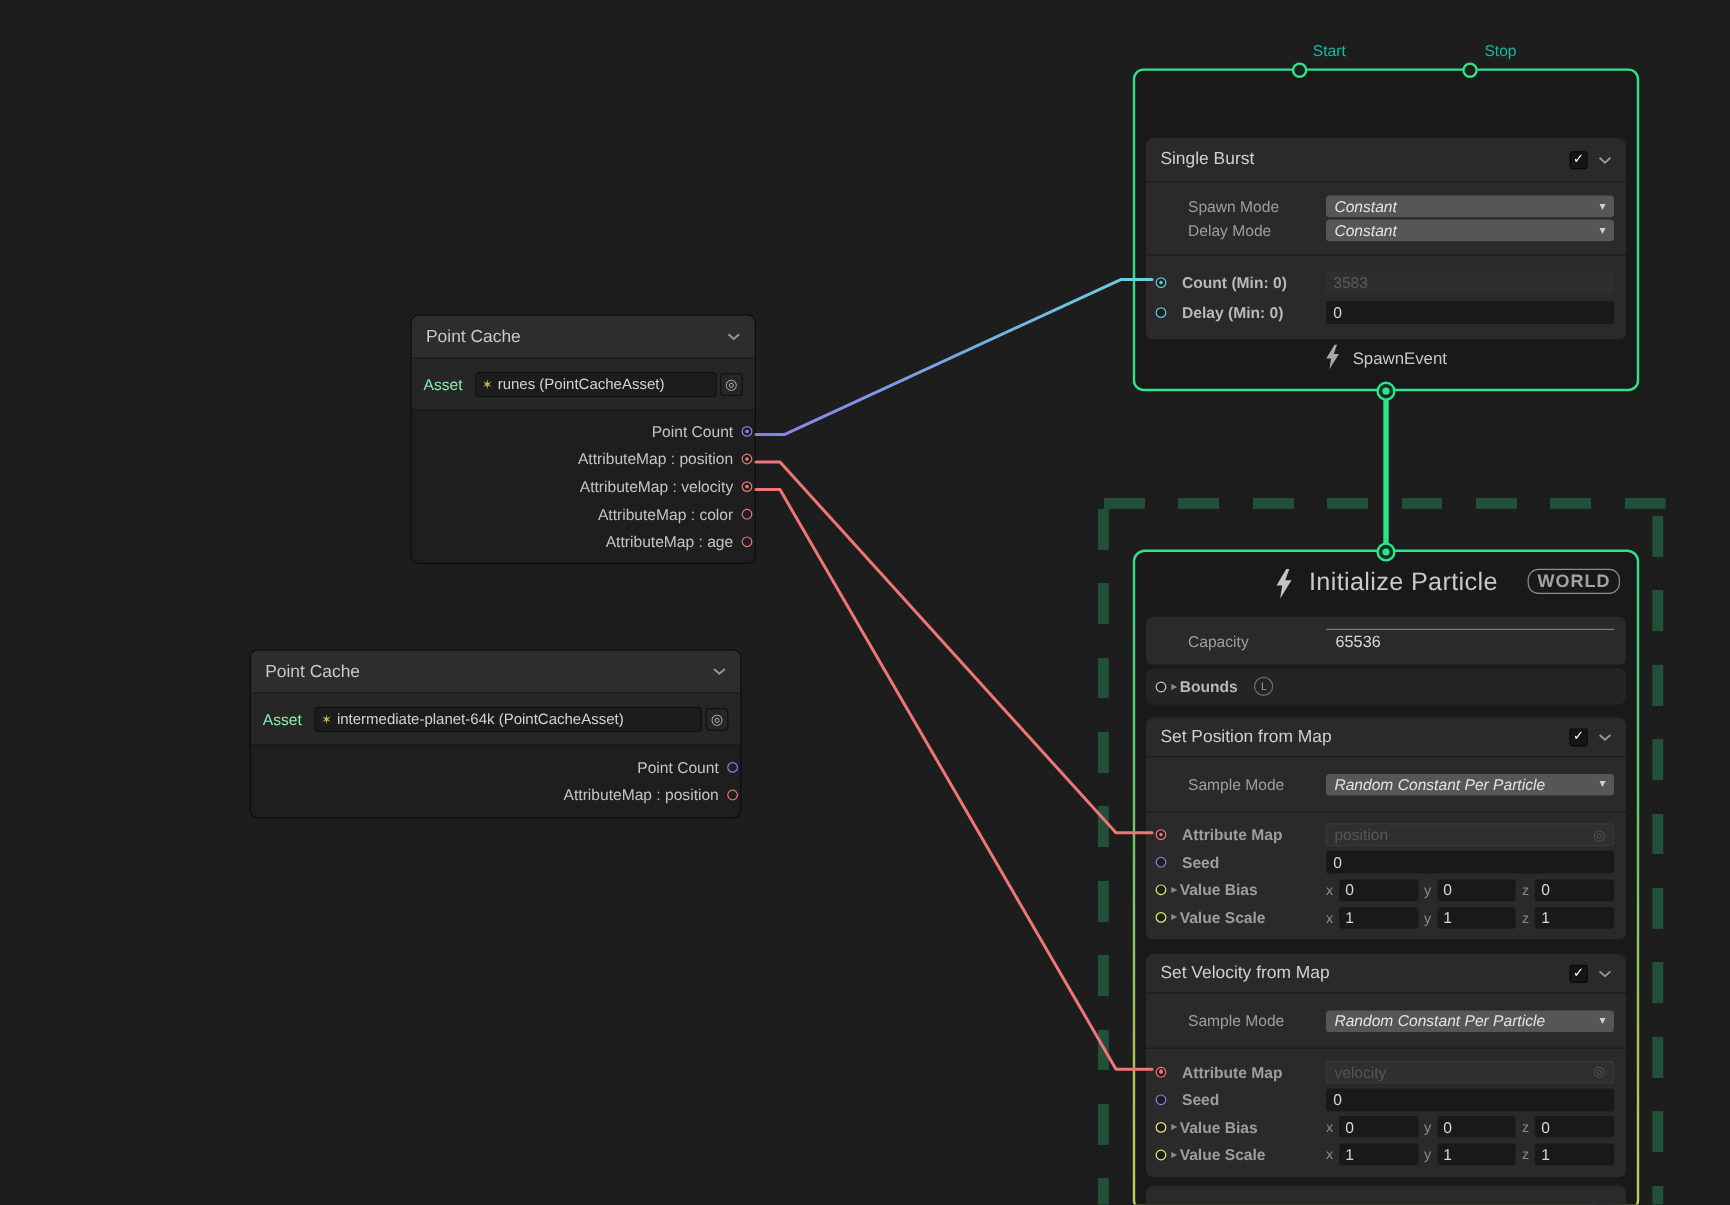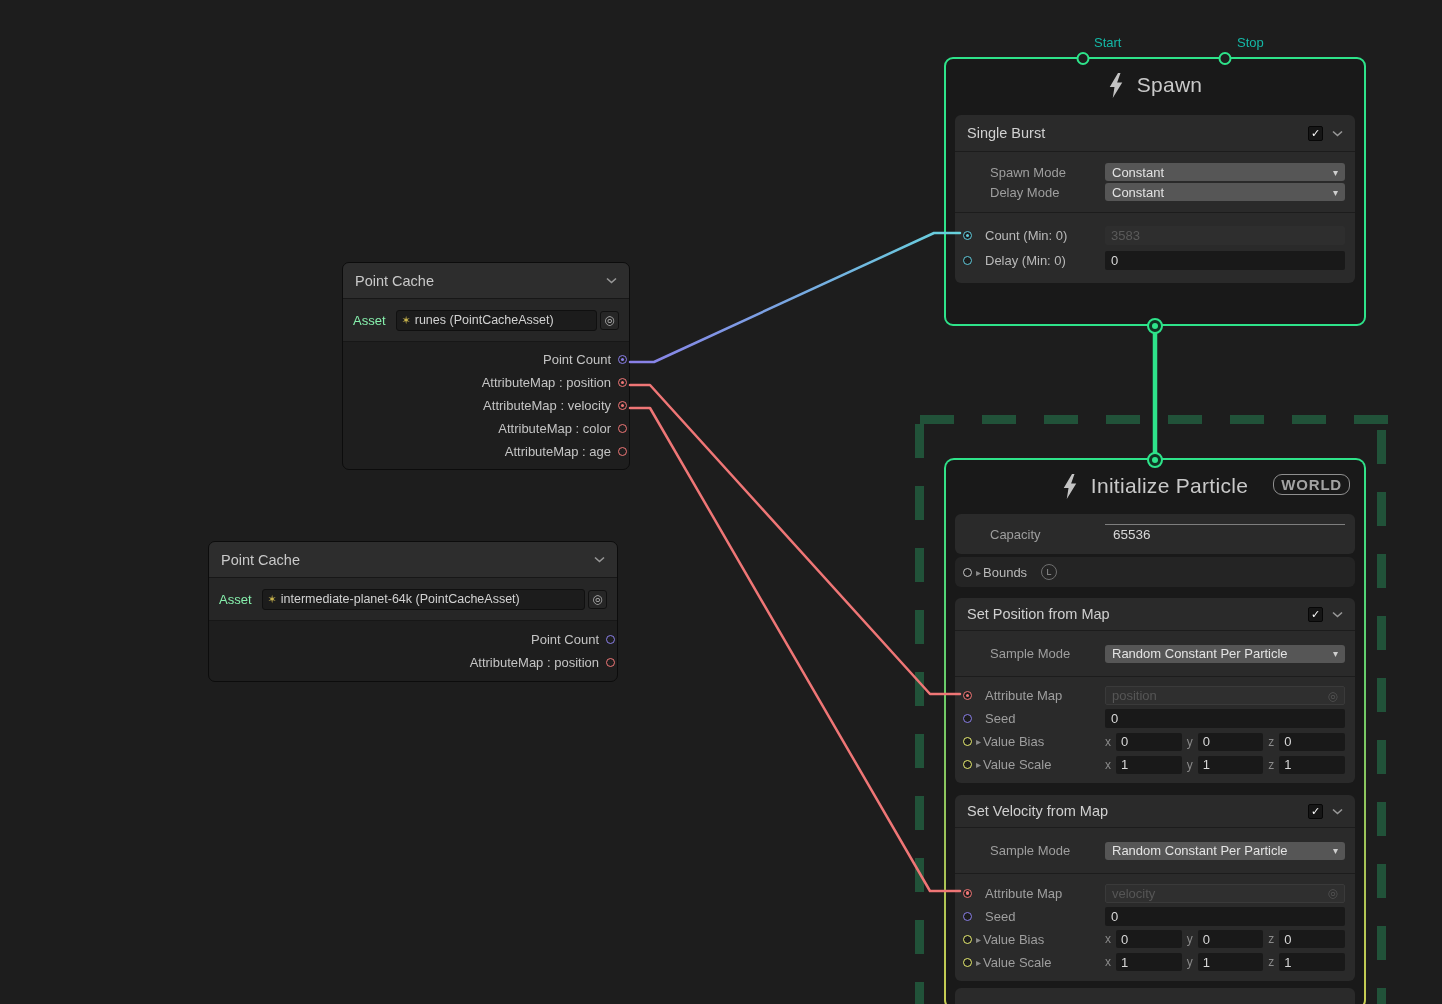--- a/index.html
+++ b/index.html
@@ -41,25 +41,25 @@
   .hdiv{height:1px;background:var(--divider);}
   .checkbox{width:15px;height:15px;background:#161616;border:1px solid #070707;border-radius:2px;
     color:#fff;font-size:11px;line-height:13px;text-align:center;font-weight:bold;}
   .chev{margin-left:9px;display:flex;align-items:center;}
   .chev svg{stroke:#979797;stroke-width:1.6;fill:none;}
 
   .setting-area{display:flex;flex-direction:column;justify-content:center;}
   .setting-row{display:flex;align-items:center;height:20px;}
   .setting-row .row-label{margin-left:35px;flex:1;font-size:13px;color:var(--label);}
   .dropdown{width:240px;margin-right:10px;height:18px;background:var(--dropdown-bg);border-radius:3px;
-    display:flex;align-items:center;padding:0 7px;font-size:13px;color:#e3e3e3;}
+    display:flex;align-items:center;padding:0 7px;font-size:13px;color:#e3e3e3;font-style:italic;}
   .dropdown .dd-arrow{margin-left:auto;color:#cfcfcf;font-size:10px;}
 
   .io-row{display:flex;align-items:center;}
-  .io-row .row-label{margin-left:13px;flex:1;font-size:13px;color:var(--label);}
+  .io-row .row-label{margin-left:13px;flex:1;font-size:13px;color:var(--label);font-weight:bold;}
   .io-row .row-label.bright{color:var(--label-bright);}
   .port{width:9px;height:9px;min-width:9px;border:1.6px solid currentColor;border-radius:50%;
     background:var(--bg);position:relative;margin-left:8px;}
   .port.filled::after{content:'';position:absolute;inset:1.6px;border-radius:50%;background:currentColor;}
   .expander{color:#8a8a8a;font-size:10px;margin-left:4px;}
   .expander + .row-label{margin-left:2px;}
 
   .fieldwrap{width:240px;margin-right:10px;display:flex;}
   .field{flex:1;height:19px;background:var(--field-bg);border-radius:2px;display:flex;align-items:center;
     padding:0 6px;font-size:13px;color:var(--value);}
@@ -117,26 +117,20 @@
 </head>
 <body>
 
 <div id="canvas">
 
   <div class="dash dash-h" style="left:920px;top:415px;width:468px;"></div>
   <div class="dash dash-v" style="left:915px;top:424px;height:580px;"></div>
   <div class="dash dash-v" style="left:1377px;top:430px;height:574px;"></div>
 
   <div class="node" style="left:944px;top:57px;width:422px;height:269px;border:2px solid var(--green);">
-    <div class="ctx-title" style="top:12px;height:28px;">
-      <svg class="bolt" width="16" height="25" viewBox="0 0 12 20">
-          <path d="M7.6 0 L1 11.2 H4.8 L3.4 20 L11 7.6 H6.9 L9.6 0 Z"></path>
-        </svg>
-      <span class="t">Spawn</span>
-    </div>
 
     <div class="block" style="left:9px;top:56px;width:400px;height:168px;">
       <div class="block-header" style="height:36px;">
         <span class="block-title">Single Burst</span>
         <span class="checkbox">✓</span>
         <span class="chev">
             <svg width="11" height="7" viewBox="0 0 11 7">
               <polyline points="1,1.5 5.5,5.5 10,1.5"></polyline>
             </svg>
           </span>
@@ -170,20 +164,26 @@
         <div class="io-row" style="height:24px;">
           <span class="port" style="color:var(--cyan);"></span>
           <span class="row-label bright">Delay (Min: 0)</span>
           <div class="fieldwrap">
               <div class="field">0</div>
             </div>
         </div>
       </div>
     </div>
 
+    <div class="flow-out" style="left:0;right:0;top:228px;justify-content:center;">
+      <svg class="bolt dim" width="13" height="21" viewBox="0 0 12 20">
+          <path d="M7.6 0 L1 11.2 H4.8 L3.4 20 L11 7.6 H6.9 L9.6 0 Z"></path>
+        </svg>
+      <span class="t">SpawnEvent</span>
+    </div>
   </div>
 
   <span class="flow-label" style="left:1094px;top:35px;">Start</span>
   <span class="flow-label" style="left:1237px;top:35px;">Stop</span>
 
   <div class="op-node" style="left:342px;top:262px;width:288px;height:208px;">
     <div class="op-header">
       <span class="op-title">Point Cache</span>
       <span class="chev">
           <svg width="11" height="7" viewBox="0 0 11 7">

